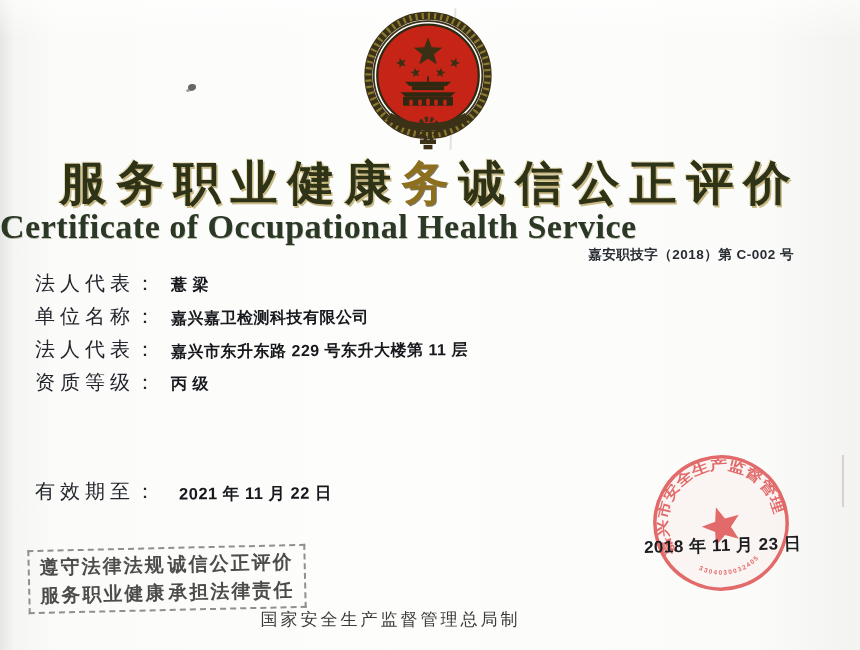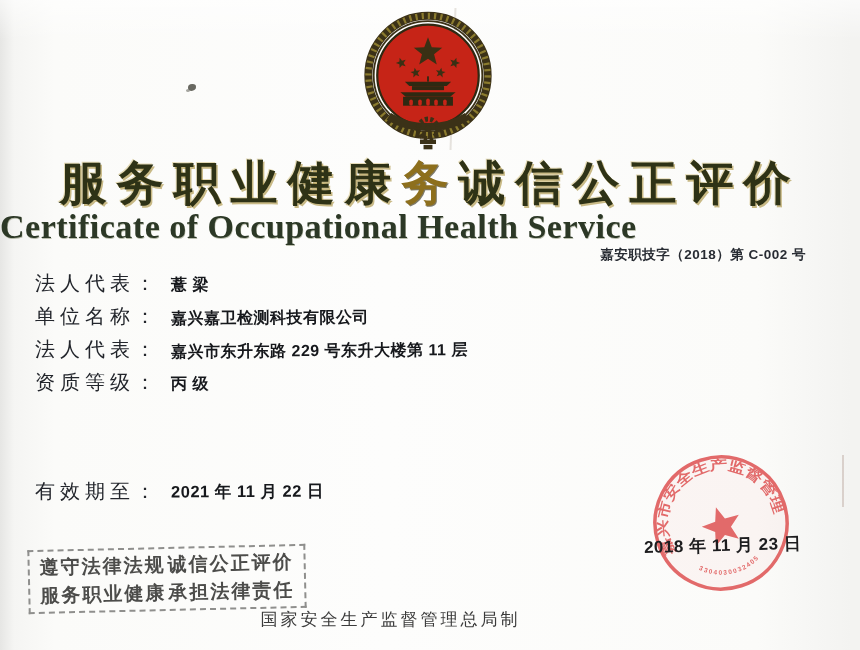--- a/index.html
+++ b/index.html
@@ -46,38 +46,38 @@
   .title .gold { color: #8d6f1d; text-shadow: 1px 1px 0 rgba(40,35,10,0.6); }
   .title-en {
     position: absolute; left: 0; top: 208px; width: 860px;
     text-align: left;
     font-family: "Liberation Serif", "DejaVu Serif", serif;
     font-weight: bold; font-size: 34px; letter-spacing: 0.5px;
     color: #2c3826;
     text-shadow: 0.5px 0.5px 0 rgba(90,100,60,0.4);
   }
   .cert-no {
-    position: absolute; right: 54px; top: 246px;
+    position: absolute; right: 66px; top: 246px;
     font-size: 13.5px; font-weight: 600; color: #282c33; letter-spacing: 0.5px;
   }
   
   .fields { position: absolute; left: 35px; top: 270px; width: 600px; }
   .field-row { display: flex; align-items: baseline; height: 33px; }
   .field-row.scope { height: 29px; }
   .flabel {
     font-family: "Liberation Serif", "DejaVu Serif", serif;
     font-size: 20px; color: #23262c; letter-spacing: 5px;
     width: 128px; flex: 0 0 128px; white-space: nowrap;
   }
   .fvalue {
     font-size: 16px; font-weight: bold; color: #16181c;
     letter-spacing: 0.5px; white-space: nowrap; padding-left: 8px;
     transform: rotate(-0.4deg);
   }
-  .valid-row { position: absolute; left: 35px; top: 478px; display: flex; align-items: center; }
+  .valid-row { position: absolute; left: 35px; top: 478px; display: flex; align-items: flex-end; gap: 8px; }
   
   .seal { position: absolute; left: 640px; top: 442px; width: 162px; height: 162px; opacity: 0.92; }
   .issue-date {
     position: absolute; left: 644px; top: 534px; z-index: 5;
     font-size: 17px; font-weight: 600; color: #1d1d1f; letter-spacing: 0.5px;
     transform: rotate(-1.5deg); white-space: nowrap;
   }
   
   .motto-box {
     position: absolute; left: 28px; top: 547px; width: 278px; height: 64px;

